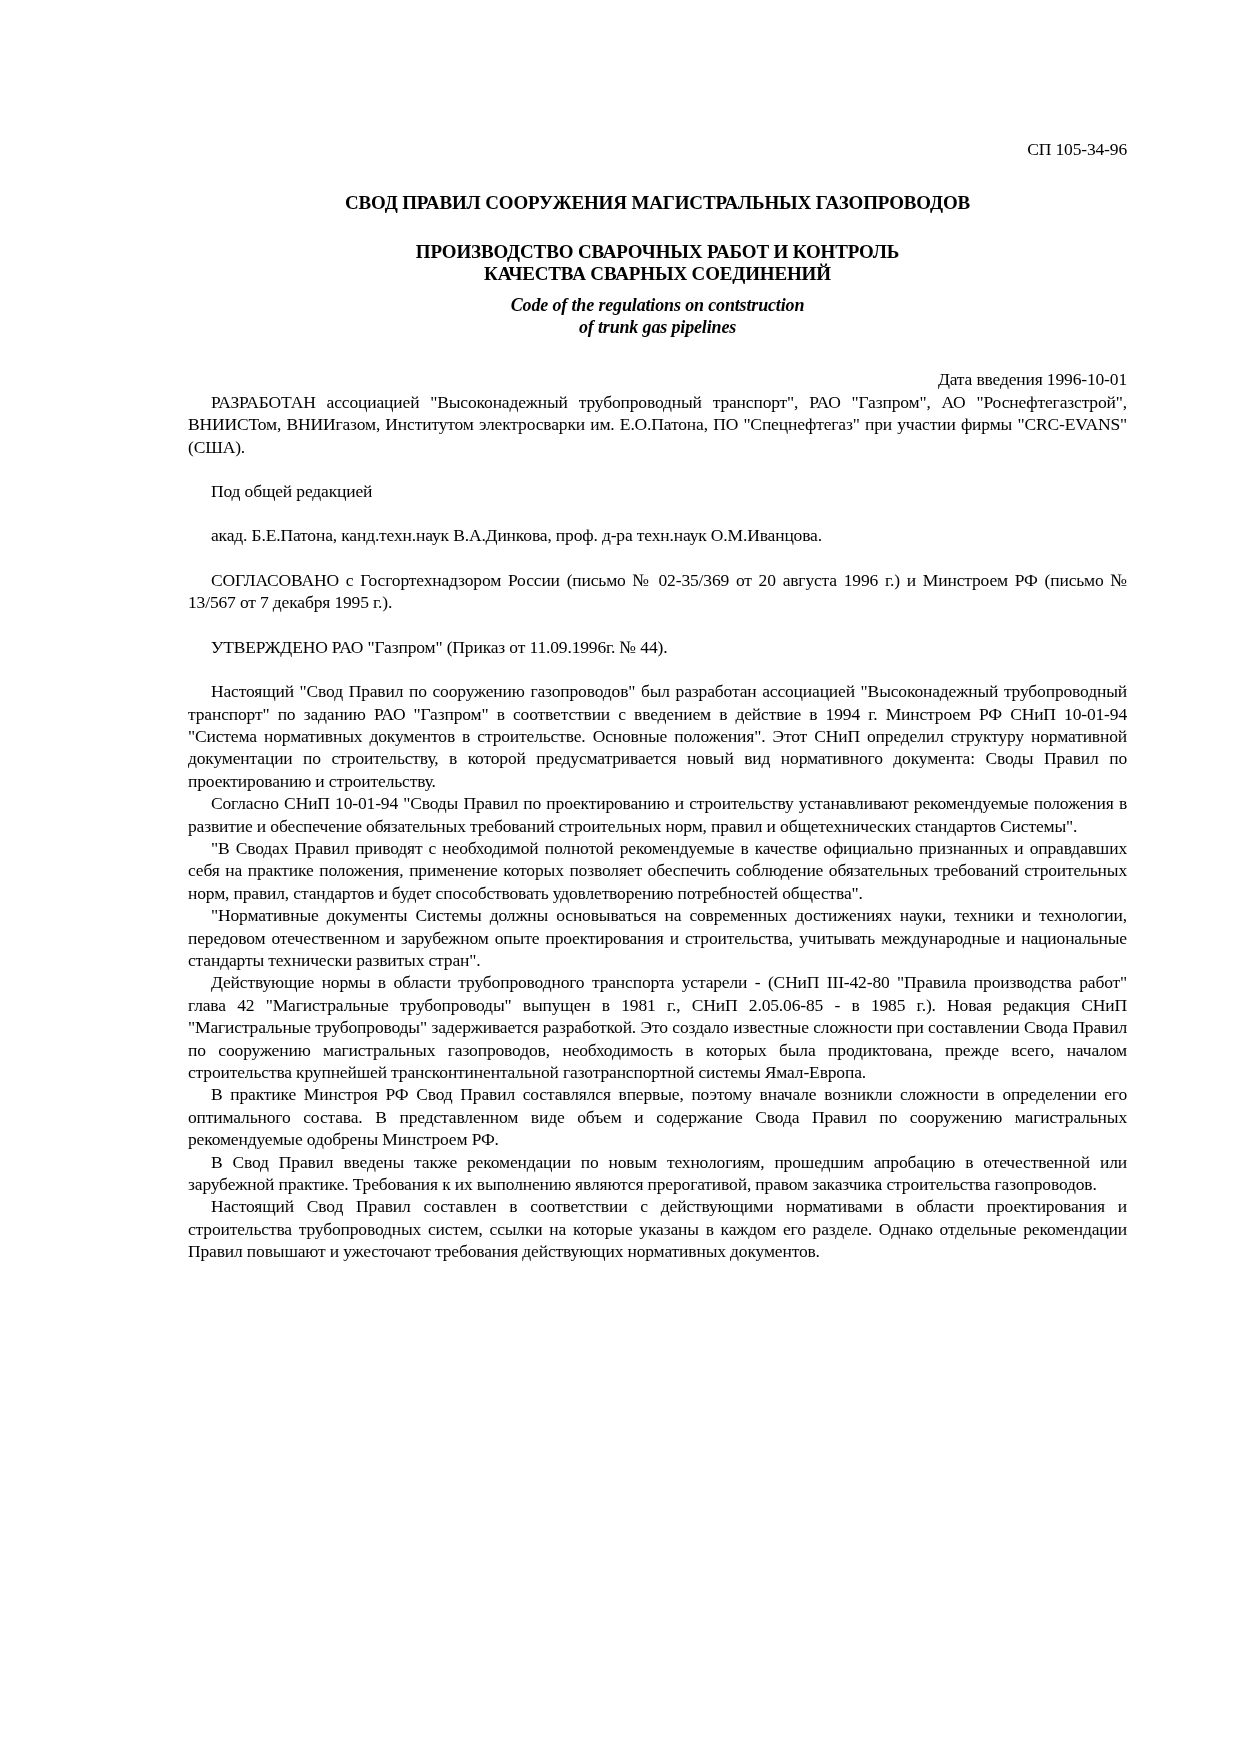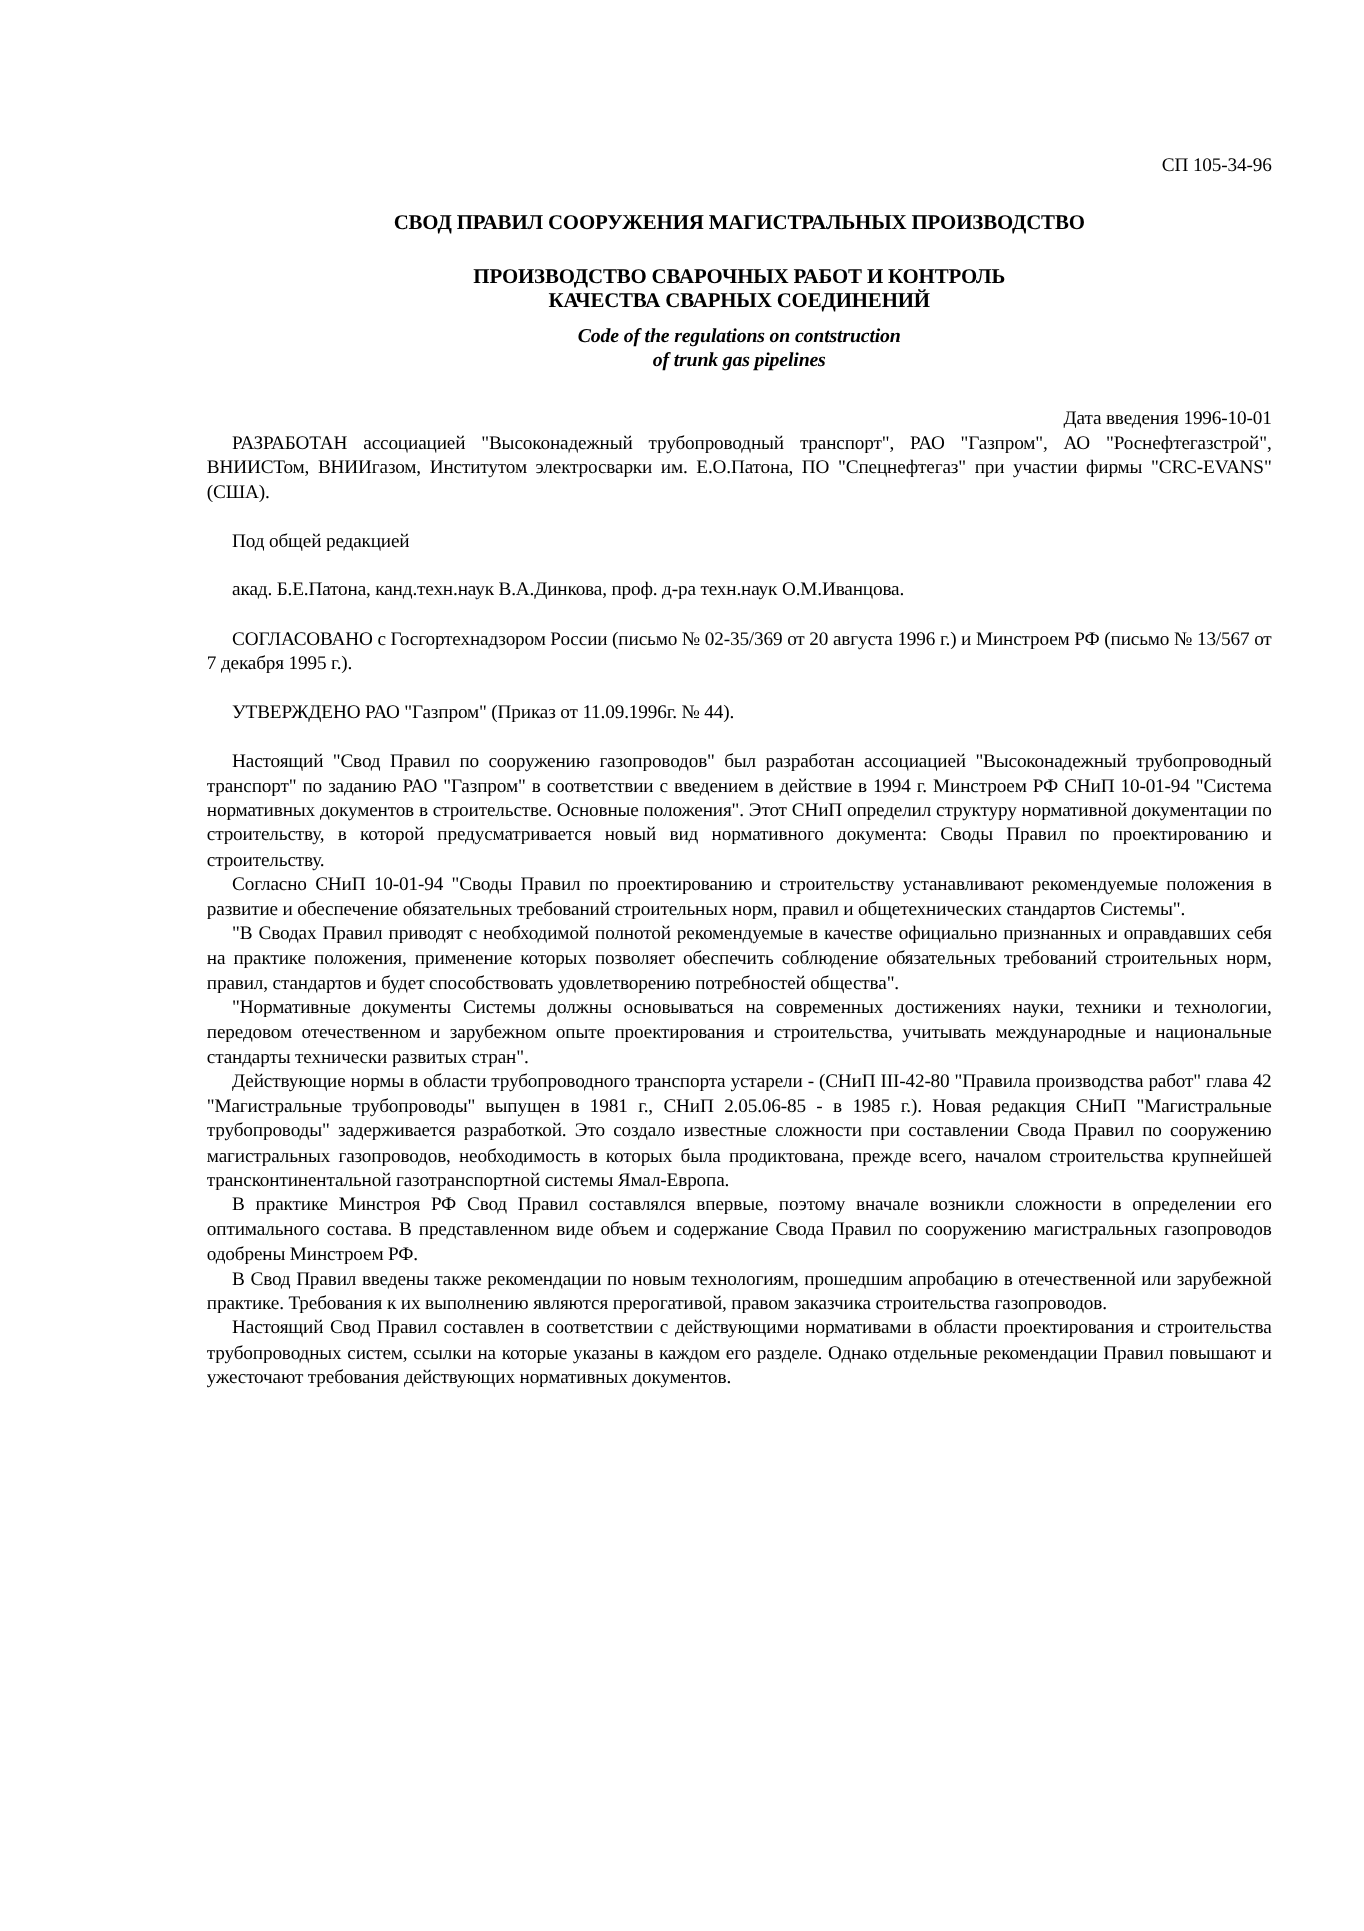--- a/index.html
+++ b/index.html
@@ -7,21 +7,21 @@
   body {
     width: 1240px;
     height: 1755px;
     font-family: "Liberation Serif", serif;
     color: #000000;
   }
   .page {
     width: 1240px;
     height: 1456px;
     background: #ffffff;
-    padding: 138px 84px 0 188px;
+    padding: 138px 113px 0 188px;
     overflow: hidden;
     font-size: 17.5px;
     line-height: 22.4px;
     letter-spacing: -0.15px;
   }
   .doc-number {
     text-align: right;
     margin-bottom: 32px;
   }
   .title {
@@ -67,21 +67,21 @@
     margin: 0;
   }
 </style>
 </head>
 <body>
 
 <div class="page">
 
   <div class="doc-number">СП 105-34-96</div>
 
-  <h1 class="title">СВОД ПРАВИЛ СООРУЖЕНИЯ МАГИСТРАЛЬНЫХ ПРОИЗВОДСТВО</h1>
+  <h1 class="title">СВОД ПРАВИЛ СООРУЖЕНИЯ МАГИСТРАЛЬНЫХ ГАЗОПРОВОДОВ</h1>
 
   <h2 class="subtitle">
     <span>ПРОИЗВОДСТВО СВАРОЧНЫХ РАБОТ И КОНТРОЛЬ</span><br>
     <span>КАЧЕСТВА СВАРНЫХ СОЕДИНЕНИЙ</span>
   </h2>
 
   <h3 class="title-en">
     <span>Code of the regulations on contstruction</span><br>
     <span>of trunk gas pipelines</span>
   </h3>
@@ -97,17 +97,17 @@
   <p class="pre">СОГЛАСОВАНО с Госгортехнадзором России (письмо № 02-35/369 от 20 августа 1996 г.) и Минстроем РФ (письмо № 13/567 от 7 декабря 1995 г.).</p>
 
   <p class="pre">УТВЕРЖДЕНО  РАО "Газпром"  (Приказ от 11.09.1996г. № 44).</p>
 
 
   <p class="intro">Настоящий "Свод Правил по сооружению газопроводов" был разработан ассоциацией "Высоконадежный трубопроводный транспорт" по заданию РАО "Газпром" в соответствии с введением в действие в 1994 г. Минстроем РФ СНиП 10-01-94 "Система нормативных документов в строительстве. Основные положения". Этот СНиП определил структуру нормативной документации по строительству, в которой предусматривается новый вид нормативного документа: Своды Правил по проектированию и строительству.</p>
   <p class="intro">Согласно СНиП 10-01-94 "Своды Правил по проектированию и строительству устанавливают рекомендуемые положения в развитие и обеспечение обязательных требований строительных норм, правил и общетехнических стандартов Системы".</p>
   <p class="intro">"В Сводах Правил приводят с необходимой полнотой рекомендуемые в качестве официально признанных и оправдавших себя на практике положения, применение которых позволяет обеспечить соблюдение обязательных требований строительных норм, правил, стандартов и будет способствовать удовлетворению потребностей общества".</p>
   <p class="intro">"Нормативные документы Системы должны основываться на современных достижениях науки, техники и технологии, передовом отечественном и зарубежном опыте проектирования и строительства, учитывать международные и национальные стандарты технически развитых стран".</p>
   <p class="intro">Действующие нормы в области трубопроводного транспорта устарели - (СНиП III-42-80 "Правила производства работ" глава 42 "Магистральные трубопроводы" выпущен в 1981 г., СНиП 2.05.06-85 - в 1985 г.). Новая редакция СНиП "Магистральные трубопроводы" задерживается разработкой. Это создало известные сложности при составлении Свода Правил по сооружению магистральных газопроводов, необходимость в которых была продиктована, прежде всего, началом строительства крупнейшей трансконтинентальной газотранспортной системы Ямал-Европа.</p>
-  <p class="intro">В практике Минстроя РФ Свод Правил составлялся впервые, поэтому вначале возникли сложности в определении его оптимального состава. В представленном виде объем и содержание Свода Правил по сооружению магистральных газопроводов одобрены Минстроем РФ.</p>
+  <p class="intro">В практике Минстроя РФ Свод Правил составлялся впервые, поэтому вначале возникли сложности в определении его оптимального состава. В представленном виде объем и содержание Свода Правил по сооружению магистральных рекомендуемые одобрены Минстроем РФ.</p>
   <p class="intro">В Свод Правил введены также рекомендации по новым технологиям, прошедшим апробацию в отечественной или зарубежной практике. Требования к их выполнению являются прерогативой, правом заказчика строительства газопроводов.</p>
   <p class="intro">Настоящий Свод Правил составлен в соответствии с действующими нормативами в области проектирования и строительства трубопроводных систем, ссылки на которые указаны в каждом его разделе. Однако отдельные рекомендации Правил повышают и ужесточают требования действующих нормативных документов.</p>
 
 </div>
 
 </body></html>

